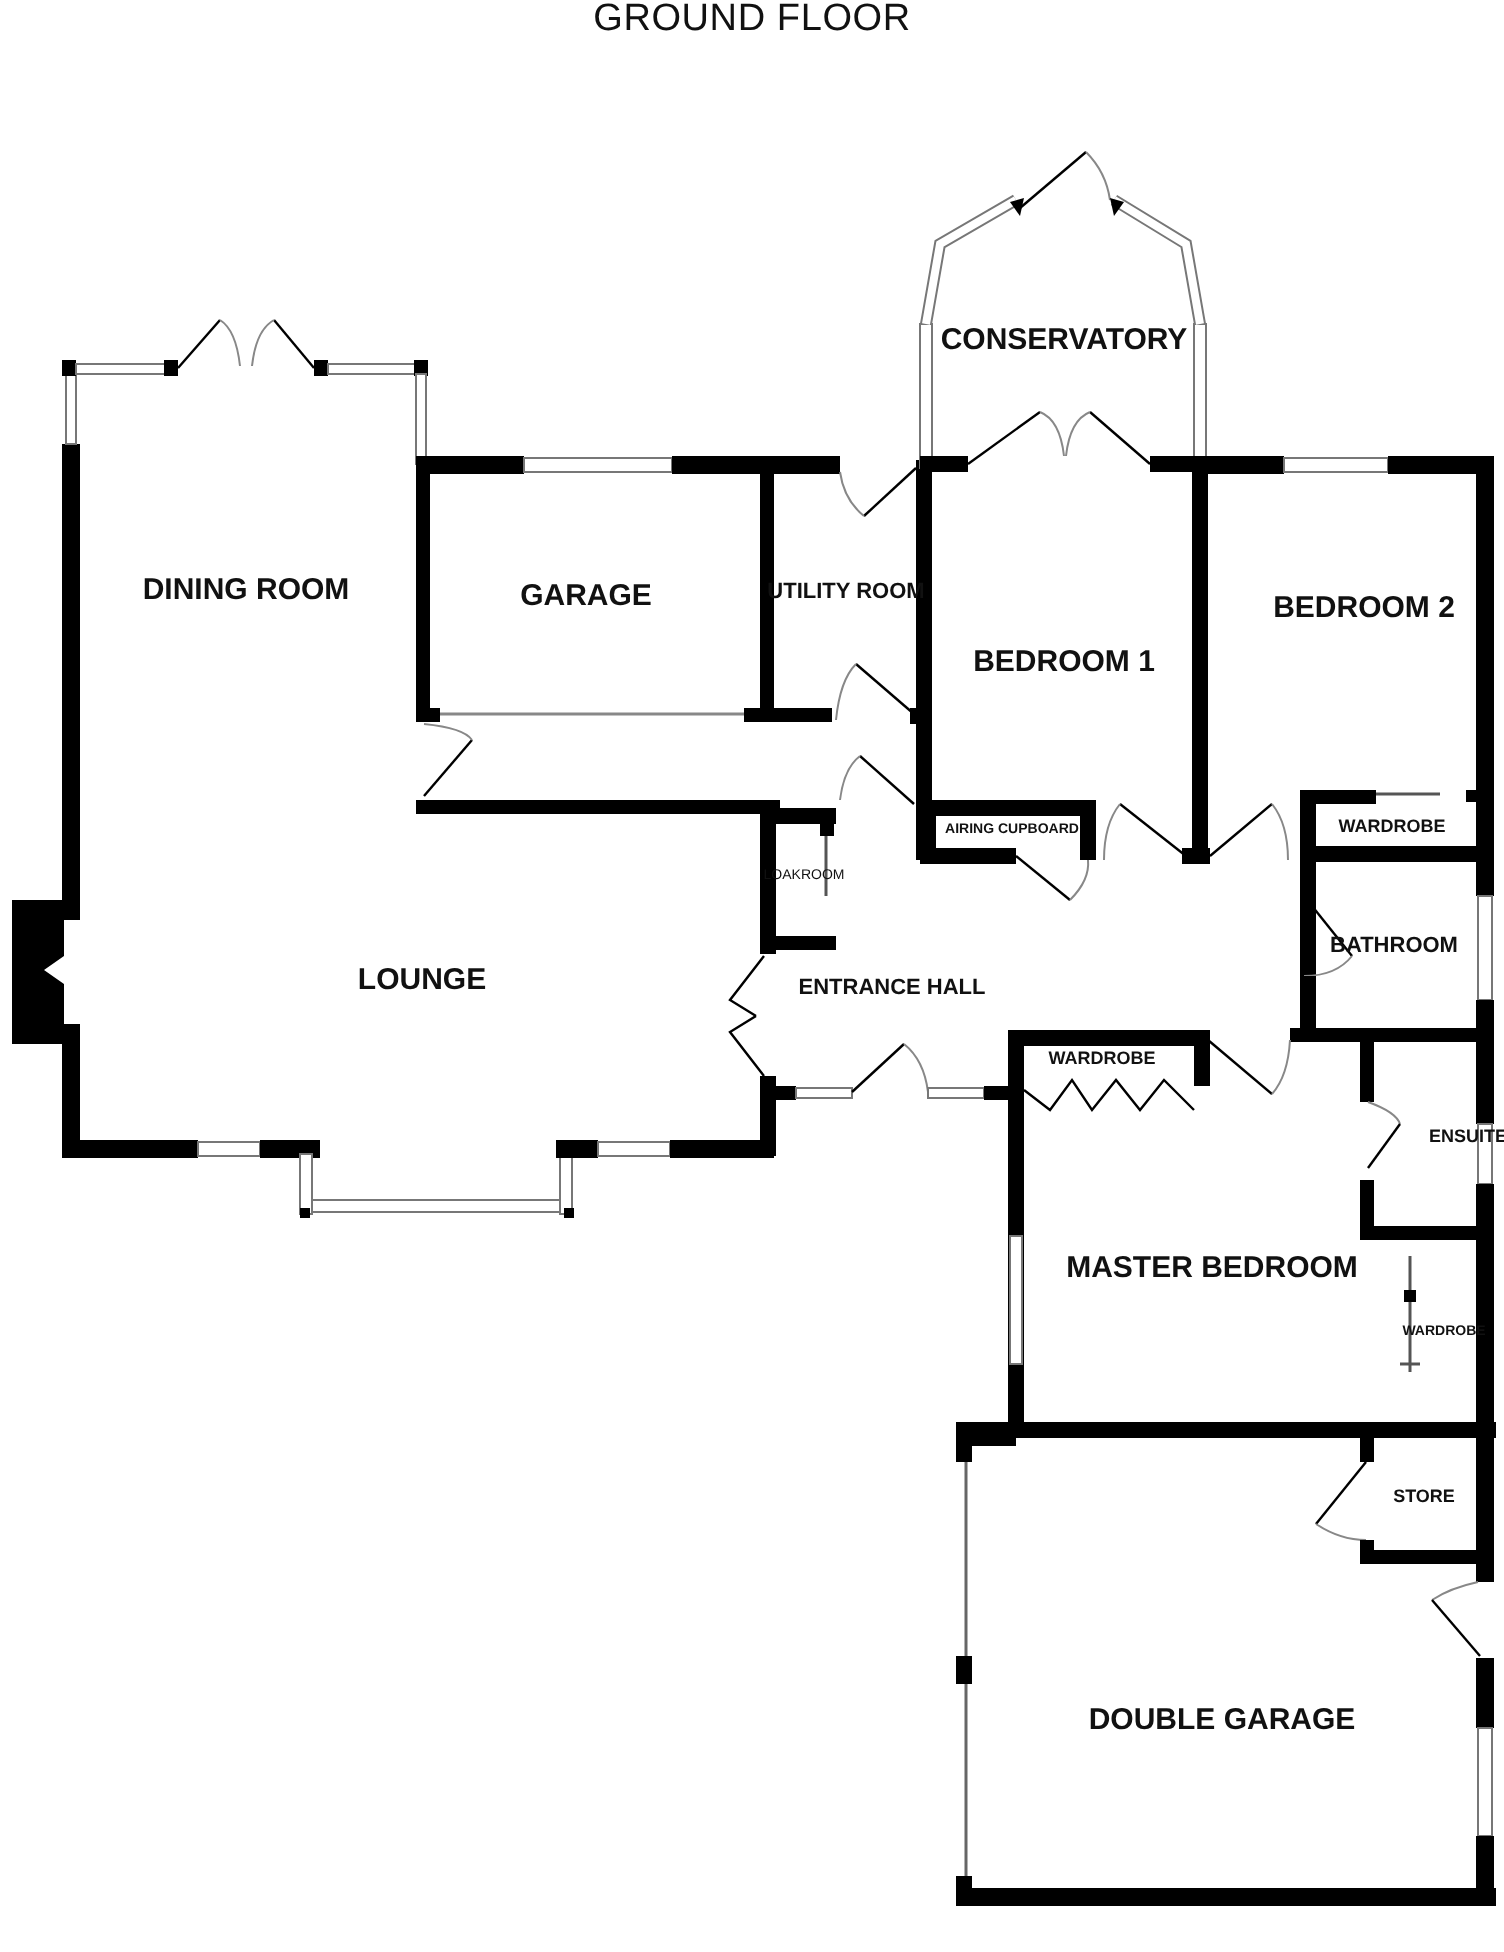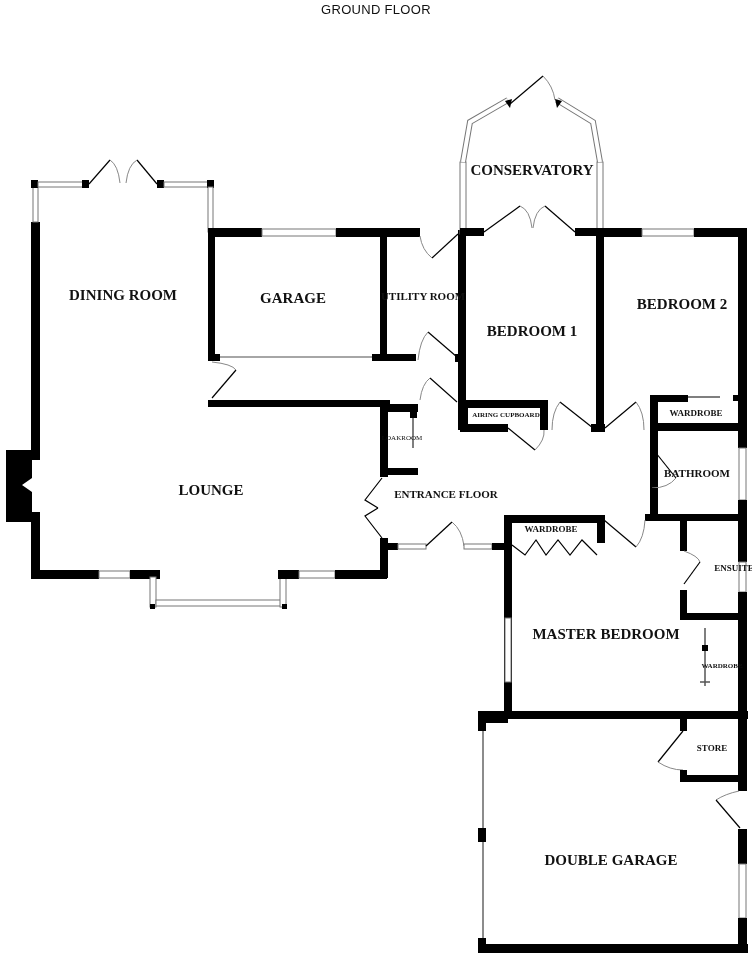--- a/index.html
+++ b/index.html
@@ -1,19 +1,19 @@
 <!DOCTYPE html>
 <html><head>
   <meta charset="utf-8">
   <style>
     html, body { margin: 0; padding: 0; background: #ffffff; }
     body { width: 752px; height: 976px; position: relative; overflow: hidden; font-family: "Liberation Sans", sans-serif; }
     #plan { position: absolute; left: 0; top: 0; width: 752px; height: 976px; }
-    .title { position: absolute; top: 0; left: 0; width: 752px; text-align: center; font-size: 13px; color: #111; letter-spacing: 0.3px; line-height: 20px; font-family: "Liberation Sans", sans-serif; }
-    .lbl { position: absolute; font-weight: bold; color: #111; white-space: nowrap; font-family: Liberation Serif, serif; transform: translate(-50%, -50%); }
+    .title { position: absolute; top: 0; left: 0; width: 752px; text-align: center; font-size: 19px; color: #111; letter-spacing: 0.3px; line-height: 20px; font-family: "Liberation Sans", sans-serif; }
+    .lbl { position: absolute; font-weight: bold; color: #111; white-space: nowrap; font-family: Liberation Sans, sans-serif; transform: translate(-50%, -50%); }
     .lg { font-size: 15px; }
     .md { font-size: 11px; }
     .sm { font-size: 9px; }
     .xs { font-size: 7px; }
     .wall { fill: #000; }
     .win { fill: #fff; stroke: #777; stroke-width: 1; }
     .door { stroke: #000; stroke-width: 1.2; fill: none; }
     .arc { stroke: #888; stroke-width: 1; fill: none; }
   </style>
 </head>
@@ -215,20 +215,20 @@
 <div class="lbl lg" style="left:532px; top:170px;">CONSERVATORY</div>
 <div class="lbl lg" style="left:123px; top:295px;">DINING ROOM</div>
 <div class="lbl lg" style="left:293px; top:298px;">GARAGE</div>
 <div class="lbl md" style="left:423px; top:296px;">UTILITY ROOM</div>
 <div class="lbl lg" style="left:532px; top:331px;">BEDROOM 1</div>
 <div class="lbl lg" style="left:670px; top:304px;padding-left:24px;">BEDROOM 2</div>
 <div class="lbl sm" style="left:696px; top:413px;">WARDROBE</div>
 <div class="lbl xs" style="left:506px; top:415px;">AIRING CUPBOARD</div>
 <div class="lbl xs" style="left:402px; top:438px; font-weight:normal;">LOAKROOM</div>
 <div class="lbl lg" style="left:211px; top:490px;">LOUNGE</div>
-<div class="lbl md" style="left:446px; top:494px;">ENTRANCE FLOOR</div>
+<div class="lbl md" style="left:446px; top:494px;">ENTRANCE HALL</div>
 <div class="lbl md" style="left:697px; top:473px;">BATHROOM</div>
 <div class="lbl sm" style="left:551px; top:529px;">WARDROBE</div>
 <div class="lbl sm" style="left:713px; top:568px;margin-left:21px;">ENSUITE</div>
 <div class="lbl lg" style="left:606px; top:634px;">MASTER BEDROOM</div>
 <div class="lbl xs" style="left:722px; top:666px;">WARDROBE</div>
 <div class="lbl sm" style="left:712px; top:748px;">STORE</div>
 <div class="lbl lg" style="left:611px; top:860px;text-align:center;">DOUBLE GARAGE</div>
 
 </body></html>

